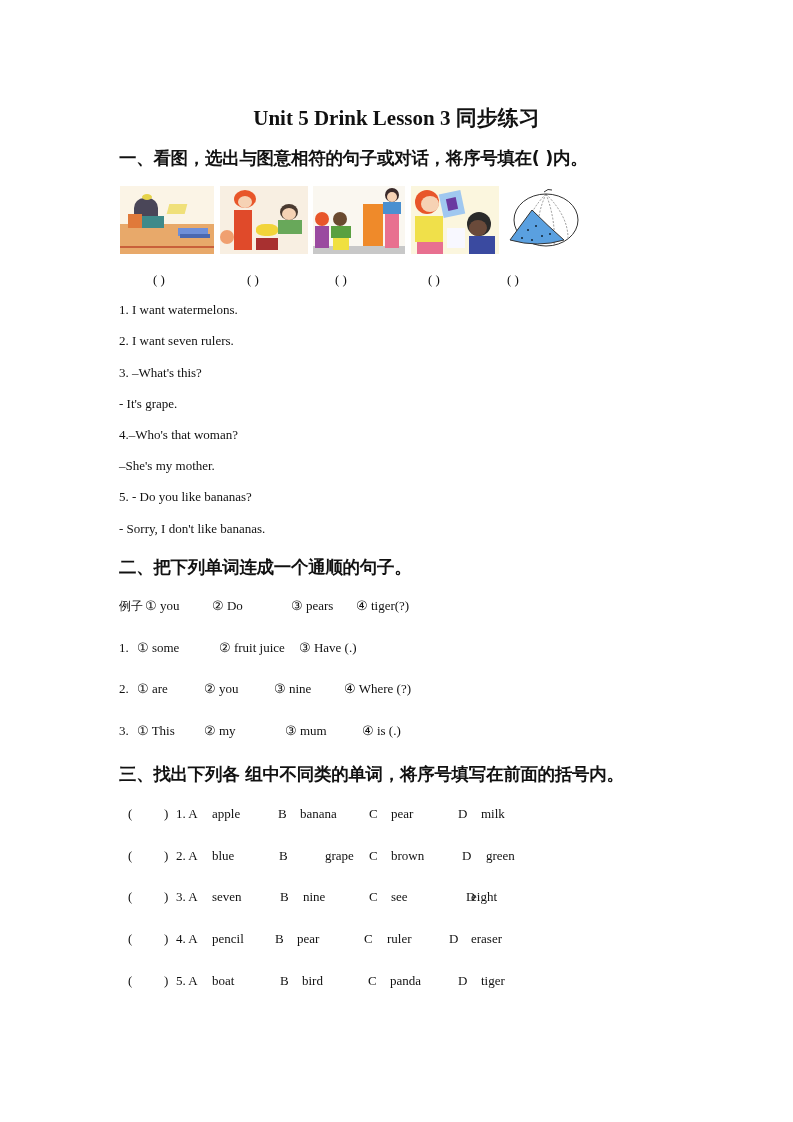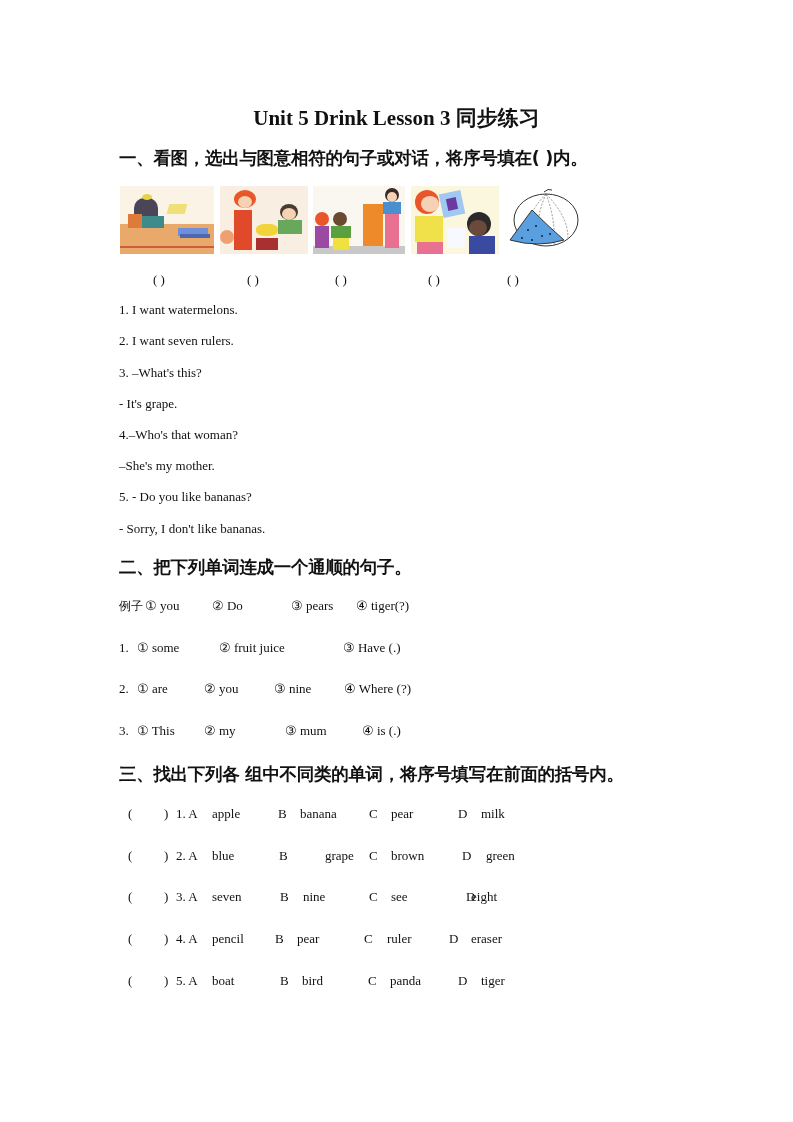--- a/index.html
+++ b/index.html
@@ -108,21 +108,21 @@
   <span class="cell" style="left:145px; top:598px;">① you</span>
   <span class="cell" style="left:212px; top:598px;">② Do</span>
   <span class="cell" style="left:291px; top:598px;">③ pears</span>
   <span class="cell" style="left:356px; top:598px;">④ tiger(?)</span>
 </div>
 
 <div>
   <span class="cell" style="left:119px; top:640px;">1.</span>
   <span class="cell" style="left:137px; top:640px;">① some</span>
   <span class="cell" style="left:208px; top:640px;margin-left:11px;">② fruit juice</span>
-  <span class="cell" style="left:299px; top:640px;margin-left:44px;">③ Have (.)</span>
+  <span class="cell" style="left:299px; top:640px;">③ Have (.)</span>
 </div>
 
 <div>
   <span class="cell" style="left:119px; top:681px;">2.</span>
   <span class="cell" style="left:137px; top:681px;">① are</span>
   <span class="cell" style="left:204px; top:681px;">② you</span>
   <span class="cell" style="left:274px; top:681px;">③ nine</span>
   <span class="cell" style="left:344px; top:681px;text-align:right;">④ Where (?)</span>
 </div>
 

